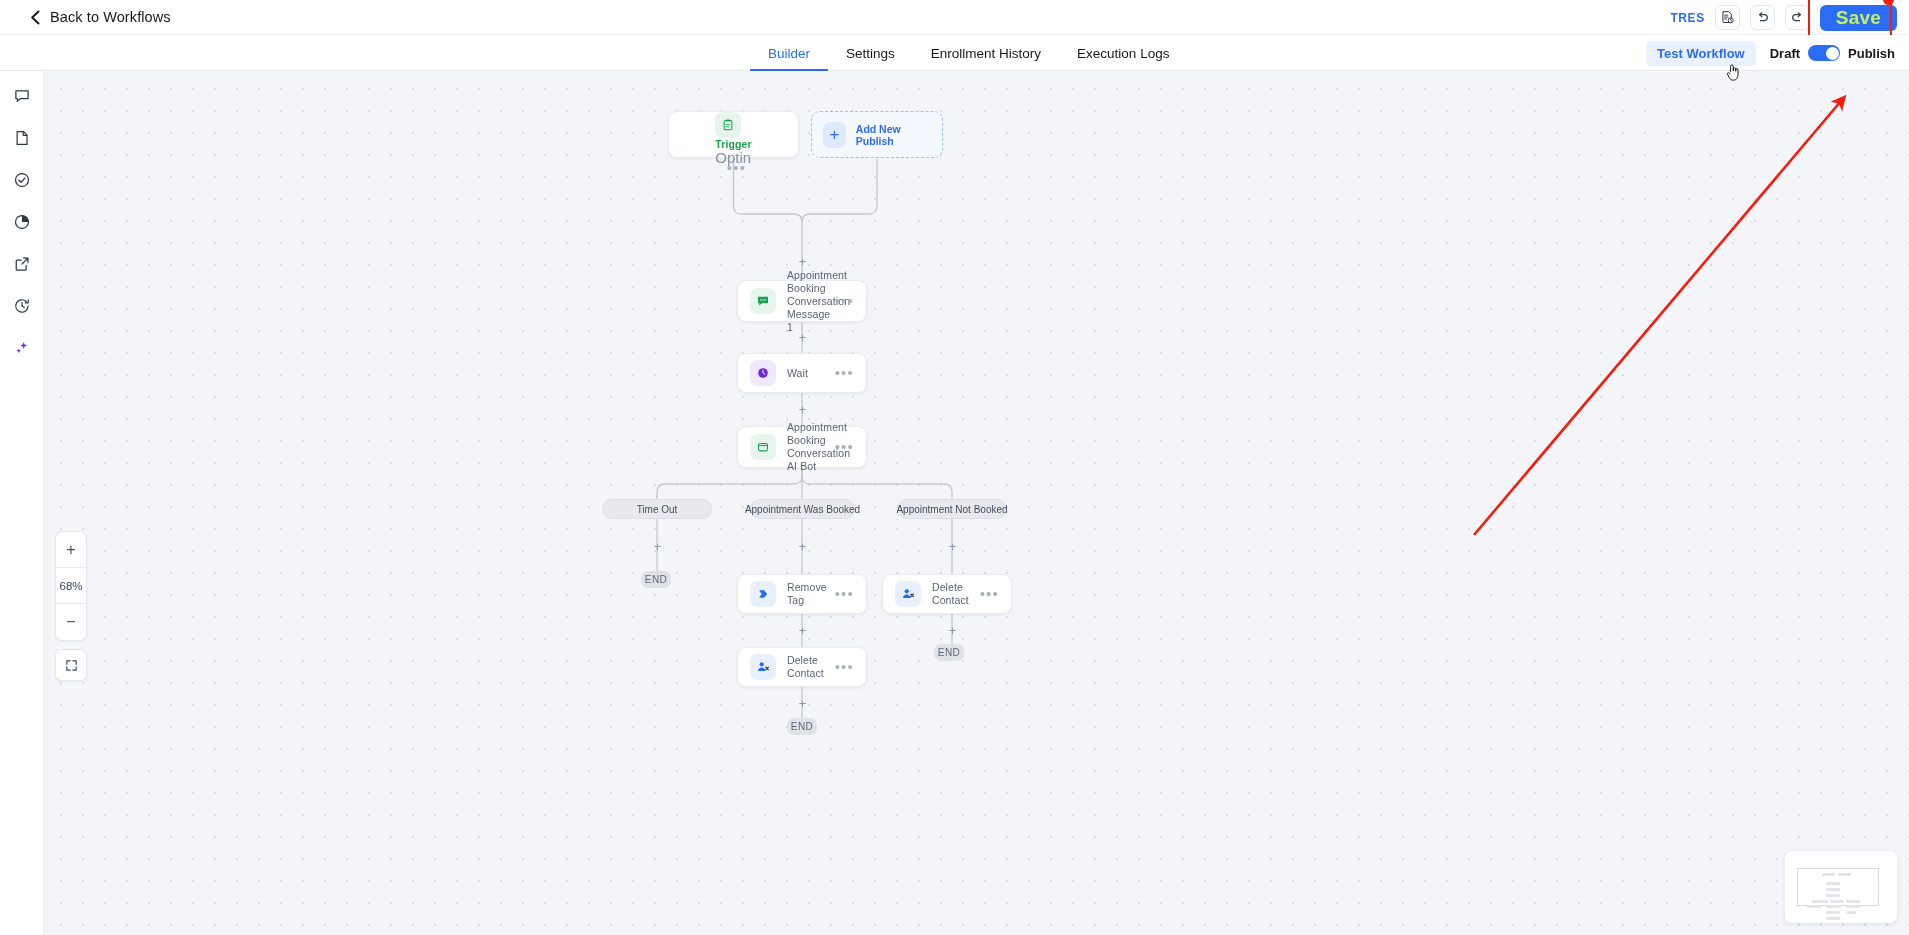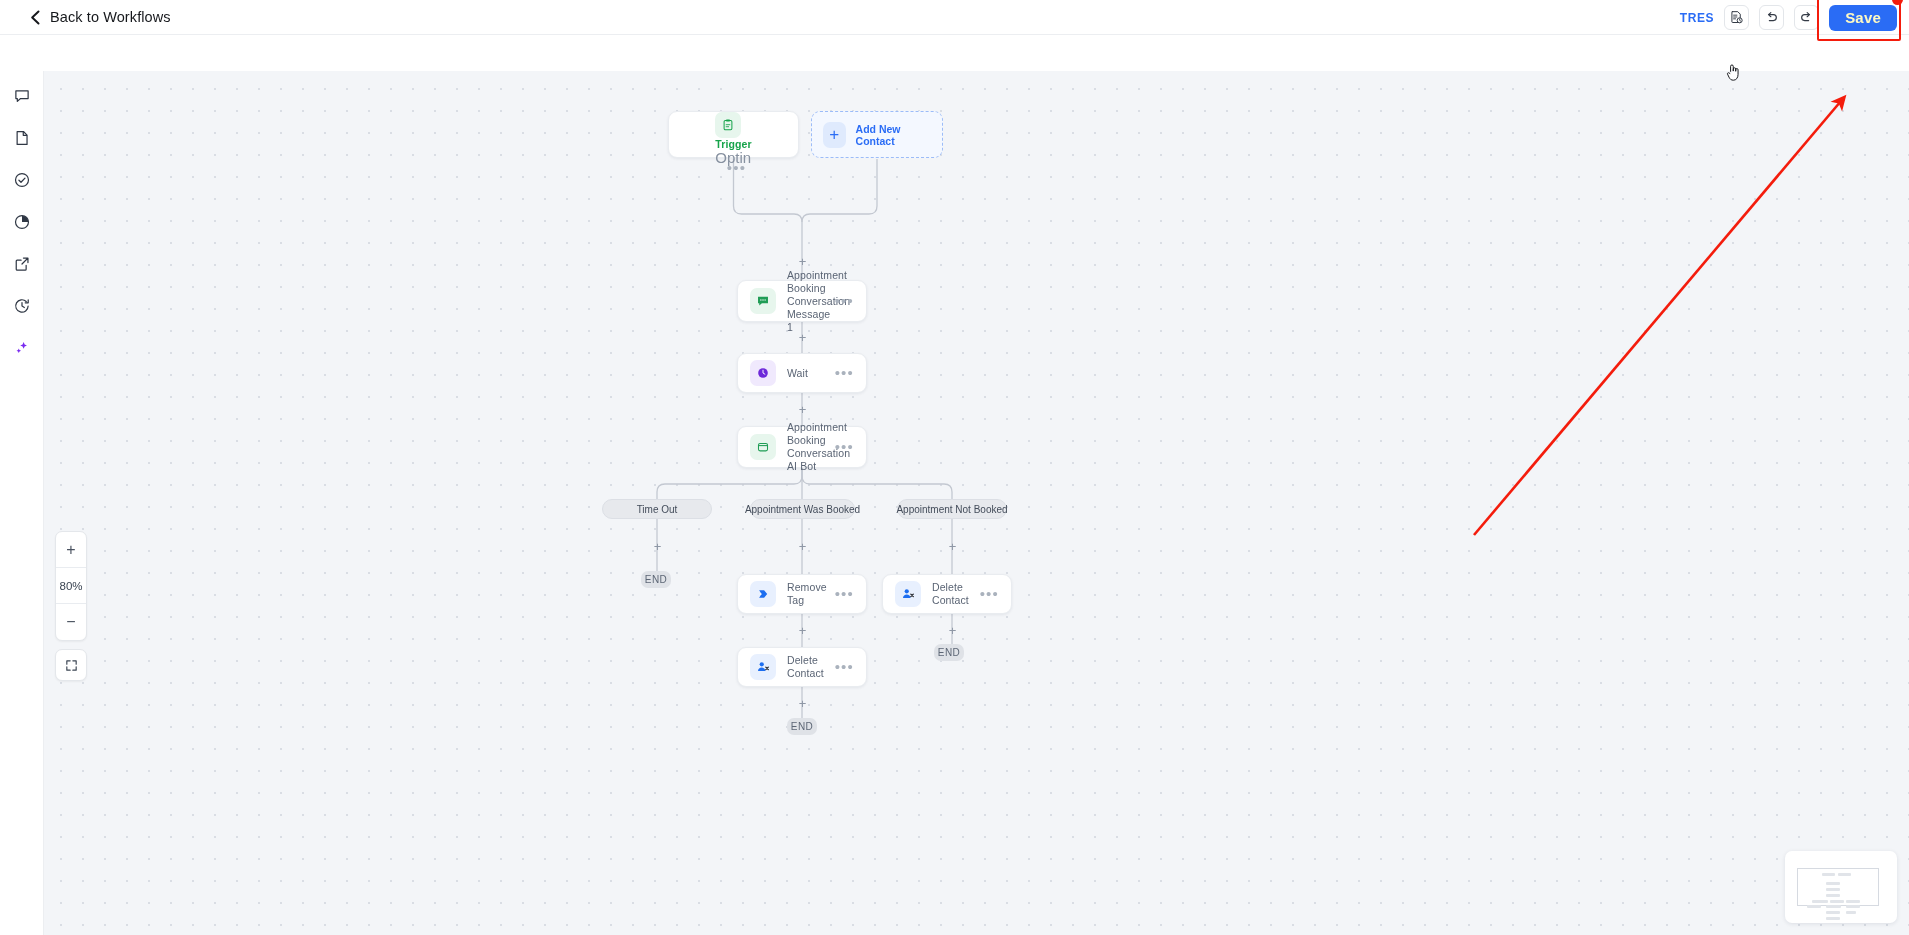--- a/index.html
+++ b/index.html
@@ -41,21 +41,21 @@
     font-size: 12px; font-weight: bold; color: #2a6cf5; letter-spacing: .6px;
   }
   .icon-btn {
     width: 25px; height: 25px; border: 1px solid #e3e6ea; border-radius: 6px;
     background: #fff; display: flex; align-items: center; justify-content: center;
     cursor: pointer;
   }
   .icon-btn svg { display: block; }
   .save-wrap { position: relative; }
   .save-btn {
-    background: #2a6cf5; color: #fef9c3; font-size: 15px; font-weight: bold;
+    background: #2a6cf5; color: #bef264; font-size: 19px; font-weight: bold;
     border: none; border-radius: 6px; padding: 0 16px; height: 26px;
     cursor: pointer; font-family: inherit; letter-spacing: .2px;
   }
   .save-annot {
     position: absolute; left: -12px; top: -8px; width: 84px; height: 44px;
     border: 2.5px solid #f41c0c; border-radius: 2px; pointer-events: none;
   }
   .annot-dot {
     position: absolute; right: -4px; top: -5px; width: 11px; height: 11px;
     border-radius: 50%; background: #f41c0c;
@@ -250,20 +250,38 @@
       </div>
       <div class="save-wrap">
         <button class="save-btn">Save</button>
         <span class="save-annot">
             <span class="annot-dot"></span>
           </span>
       </div>
     </div>
   </div>
 
+  <div class="tabbar">
+    <div class="tabs">
+      <div class="tab active">Builder</div>
+      <div class="tab">Settings</div>
+      <div class="tab">Enrollment History</div>
+      <div class="tab">Execution Logs</div>
+    </div>
+    <div class="tabbar-right">
+      <button class="test-wf-btn">Test Workflow</button>
+      <div class="publish-group">
+        <span class="pub-label">Draft</span>
+        <div class="toggle">
+            <span class="toggle-knob"></span>
+          </div>
+        <span class="pub-label">Publish</span>
+      </div>
+    </div>
+  </div>
 
   <span class="cursor-hand">
     <svg viewBox="0 0 20 24" width="18" height="22">
       <path d="M6.2 10.2V4.6a1.5 1.5 0 0 1 3 0v4.8M9.2 9.4V7.6a1.35 1.35 0 0 1 2.7 0v1.9M11.9 9.8V8.4a1.3 1.3 0 0 1 2.6 0v5.2c0 3.6-2 6.4-5.1 6.4-2.6 0-4-1.3-5-3.4l-1.6-3.4c-.4-.9.5-1.8 1.4-1.4l1.2.7" fill="#fff" stroke="#16181c" stroke-width="1.1" stroke-linejoin="round" stroke-linecap="round"></path>
     </svg>
   </span>
 
   <div class="sidebar">
     <span class="side-icon">
       <svg viewBox="0 0 20 20" width="18" height="18">
@@ -350,21 +368,21 @@
         </span>
         <span class="node-text">
           <span class="node-title green" style="display:block">Trigger</span>
           <span class="node-sub" style="display:block">Optin</span>
         </span>
         <span class="dots">•••</span>
       </div>
 
       <div class="add-trigger">
         <span class="plus-box">+</span>
-        <span class="add-trigger-label">Add New Contact</span>
+        <span class="add-trigger-label">Add New Publish</span>
       </div>
 
       <div class="node n-msg1">
         <span class="node-icon ic-green">
           <svg viewBox="0 0 18 18" width="14" height="14">
               <path d="M2.6 3.6h12.8v8.2H7.6l-3.4 3v-3H2.6z" fill="#1f9d55"></path>
               <circle cx="6.3" cy="7.7" r=".85" fill="#fff"></circle>
               <circle cx="9" cy="7.7" r=".85" fill="#fff"></circle>
               <circle cx="11.7" cy="7.7" r=".85" fill="#fff"></circle>
             </svg>
@@ -445,21 +463,21 @@
             </svg>
         </span>
         <span class="node-title node-text">Delete Contact</span>
         <span class="dots">•••</span>
       </div>
 
       <div class="end-pill e3">END</div>
 
       <div class="zoom-ctrl">
         <div class="zc-btn">+</div>
-        <div class="zc-btn zc-level">80%</div>
+        <div class="zc-btn zc-level">68%</div>
         <div class="zc-btn">−</div>
       </div>
       <div class="fit-btn">
         <svg viewBox="0 0 18 18" width="15" height="15" fill="none" stroke="#3a4452" stroke-width="1.4" stroke-linecap="round" stroke-linejoin="round">
           <path d="M7.4 3.4H3.4v4M10.6 3.4h4v4M7.4 14.6H3.4v-4M10.6 14.6h4v-4"></path>
         </svg>
       </div>
 
       <div class="minimap">
         <div class="mm-frame">

